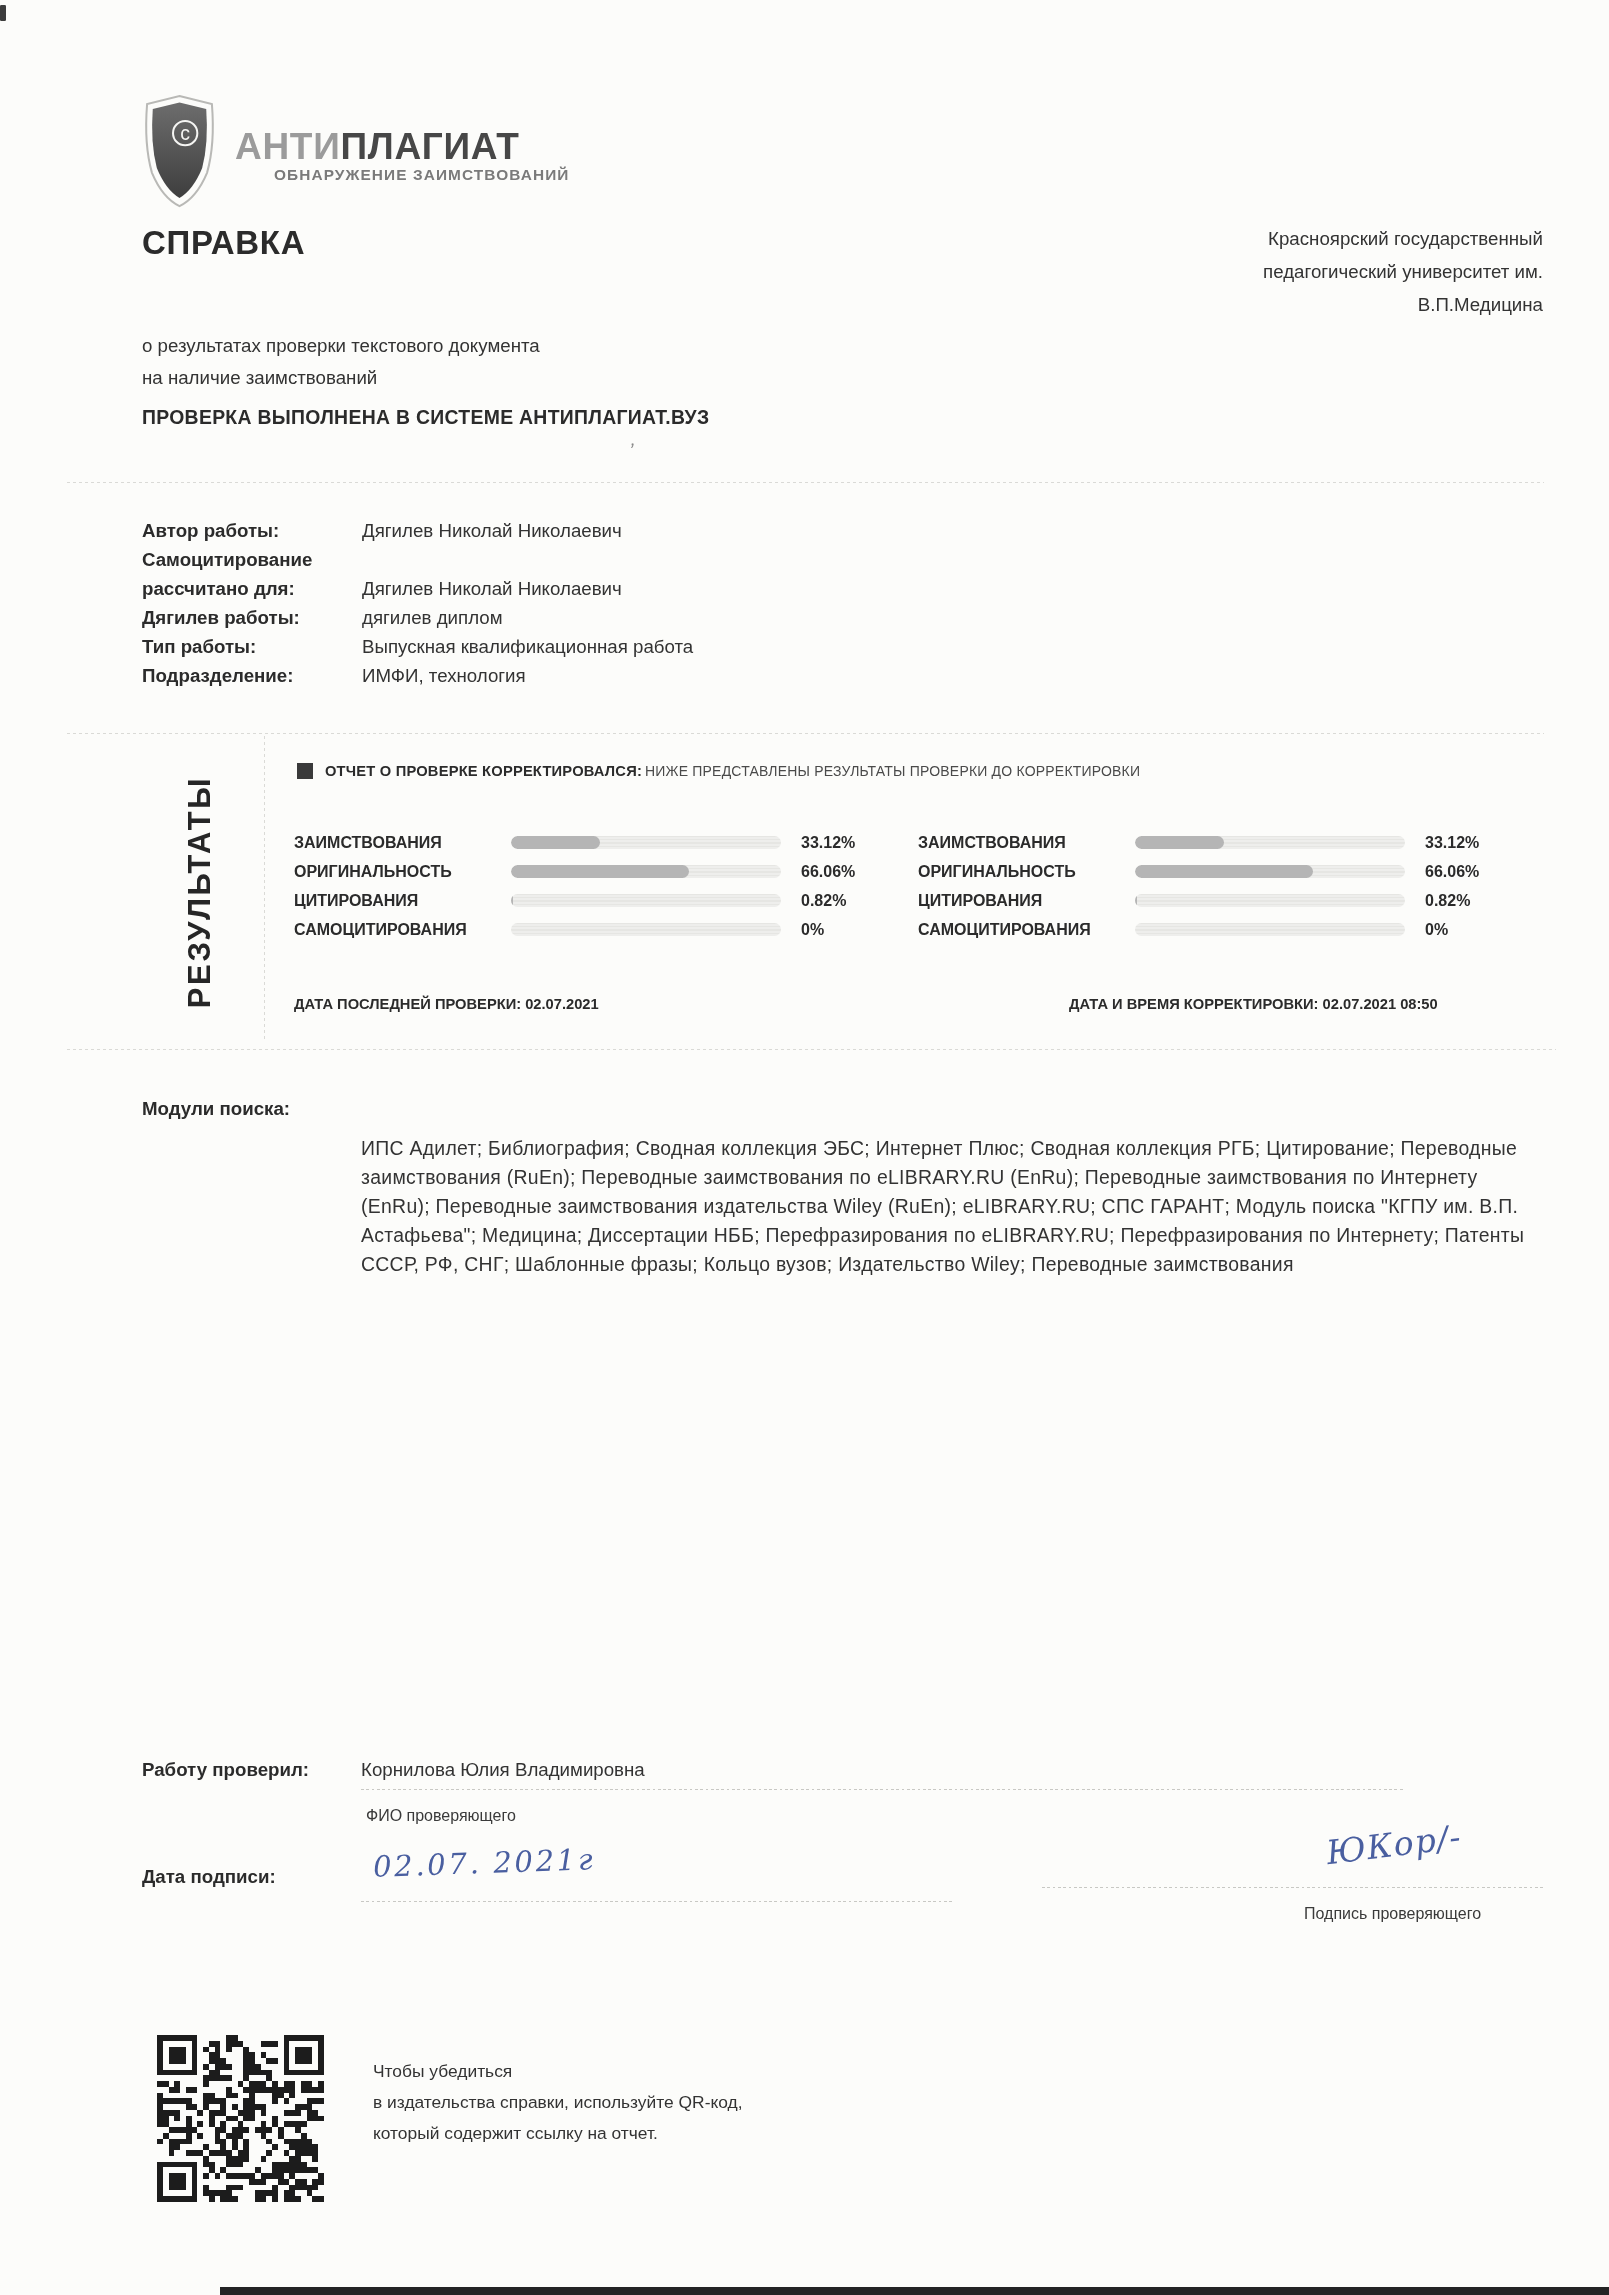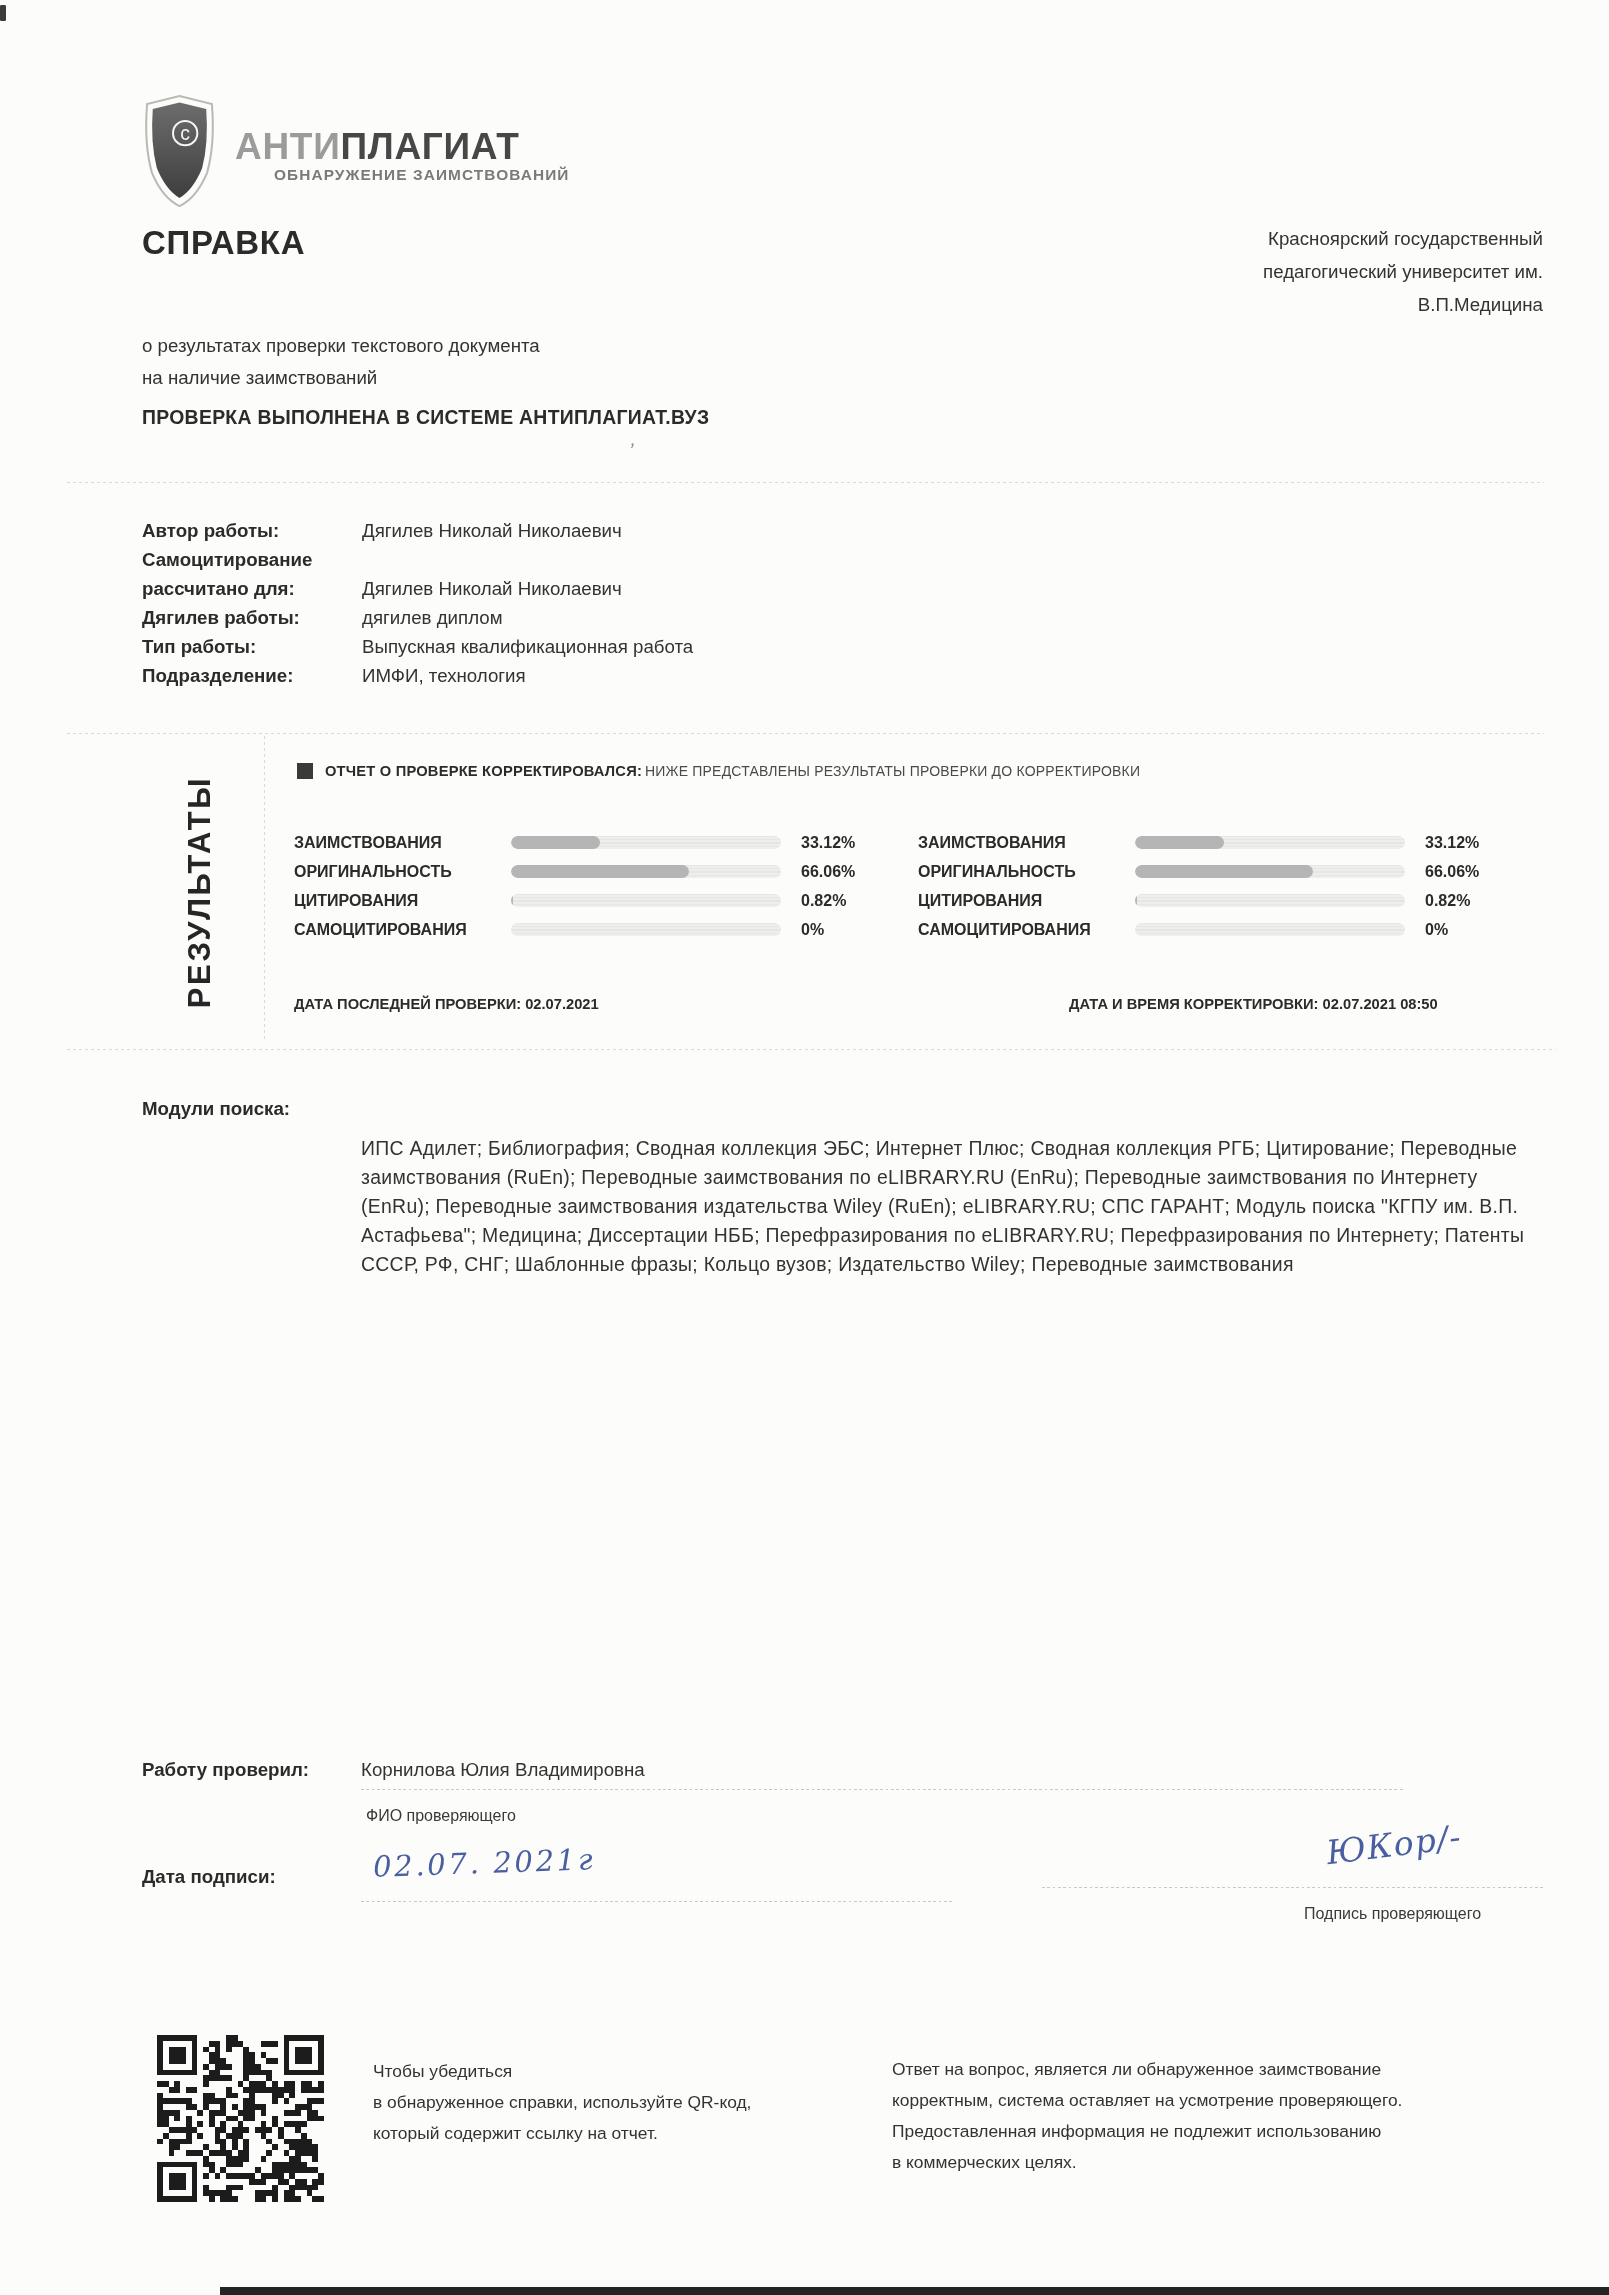--- a/index.html
+++ b/index.html
@@ -573,24 +573,18 @@
         <rect x="22" y="0" width="7" height="7" fill="#1c1c1c"></rect>
         <rect x="23" y="1" width="5" height="5" fill="#fcfcfa"></rect>
         <rect x="24" y="2" width="3" height="3" fill="#1c1c1c"></rect>
         <rect x="0" y="22" width="7" height="7" fill="#1c1c1c"></rect>
         <rect x="1" y="23" width="5" height="5" fill="#fcfcfa"></rect>
         <rect x="2" y="24" width="3" height="3" fill="#1c1c1c"></rect>
       </svg>
   </div>
   <div class="abs qr-instruction">
     <div>Чтобы убедиться</div>
-    <div>в обнаруженное справки, используйте QR-код,</div>
+    <div>в издательства справки, используйте QR-код,</div>
     <div>который содержит ссылку на отчет.</div>
   </div>
-  <div class="abs disclaimer">
-    <div>Ответ на вопрос, является ли обнаруженное заимствование</div>
-    <div>корректным, система оставляет на усмотрение проверяющего.</div>
-    <div>Предоставленная информация не подлежит использованию</div>
-    <div>в коммерческих целях.</div>
-  </div>
 
 </div>
 
 
 </body></html>

